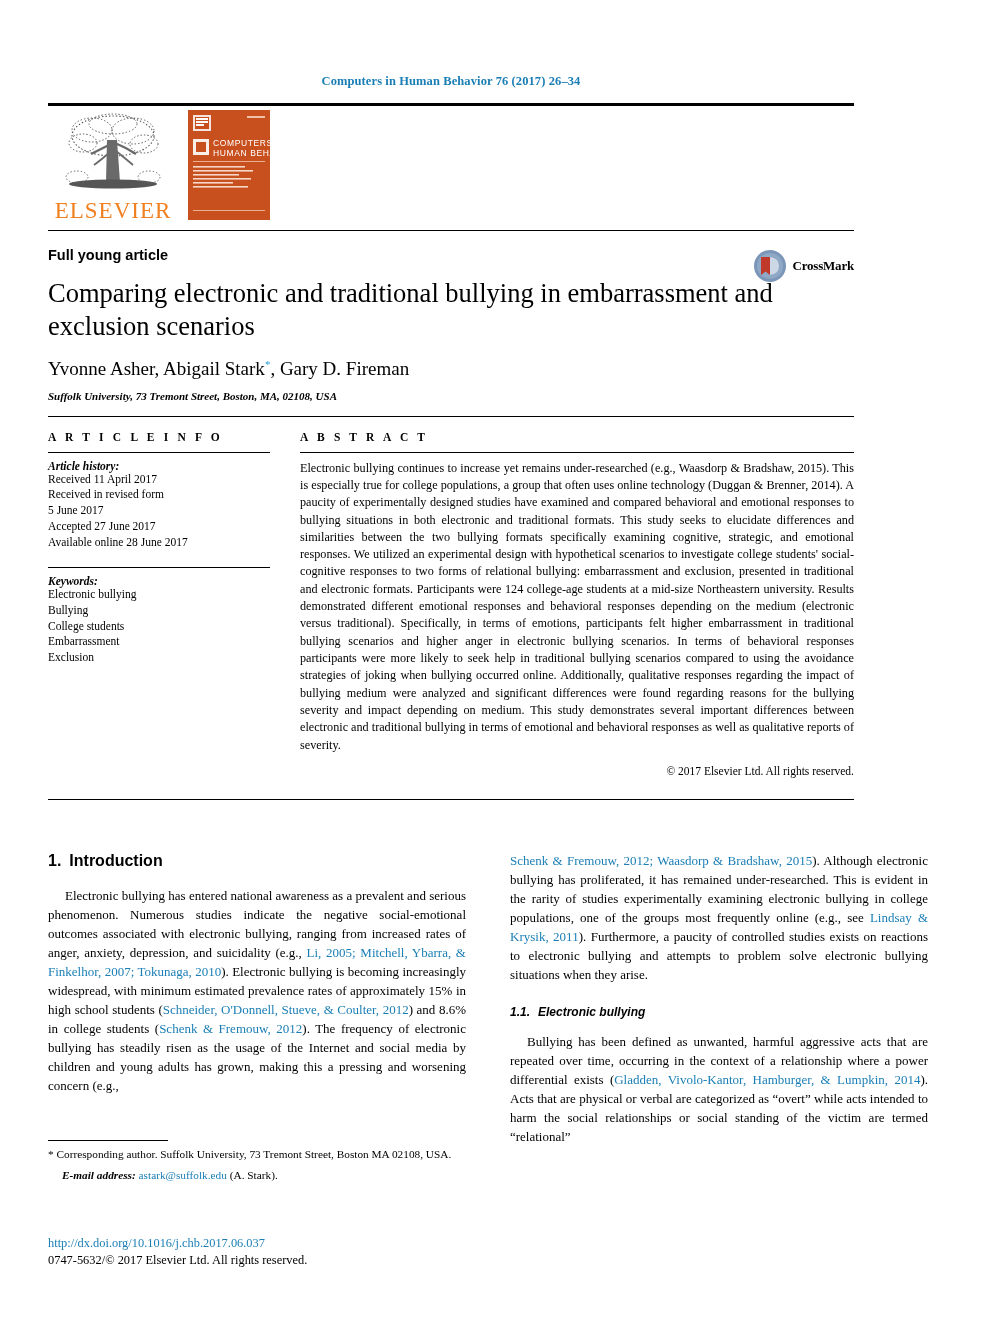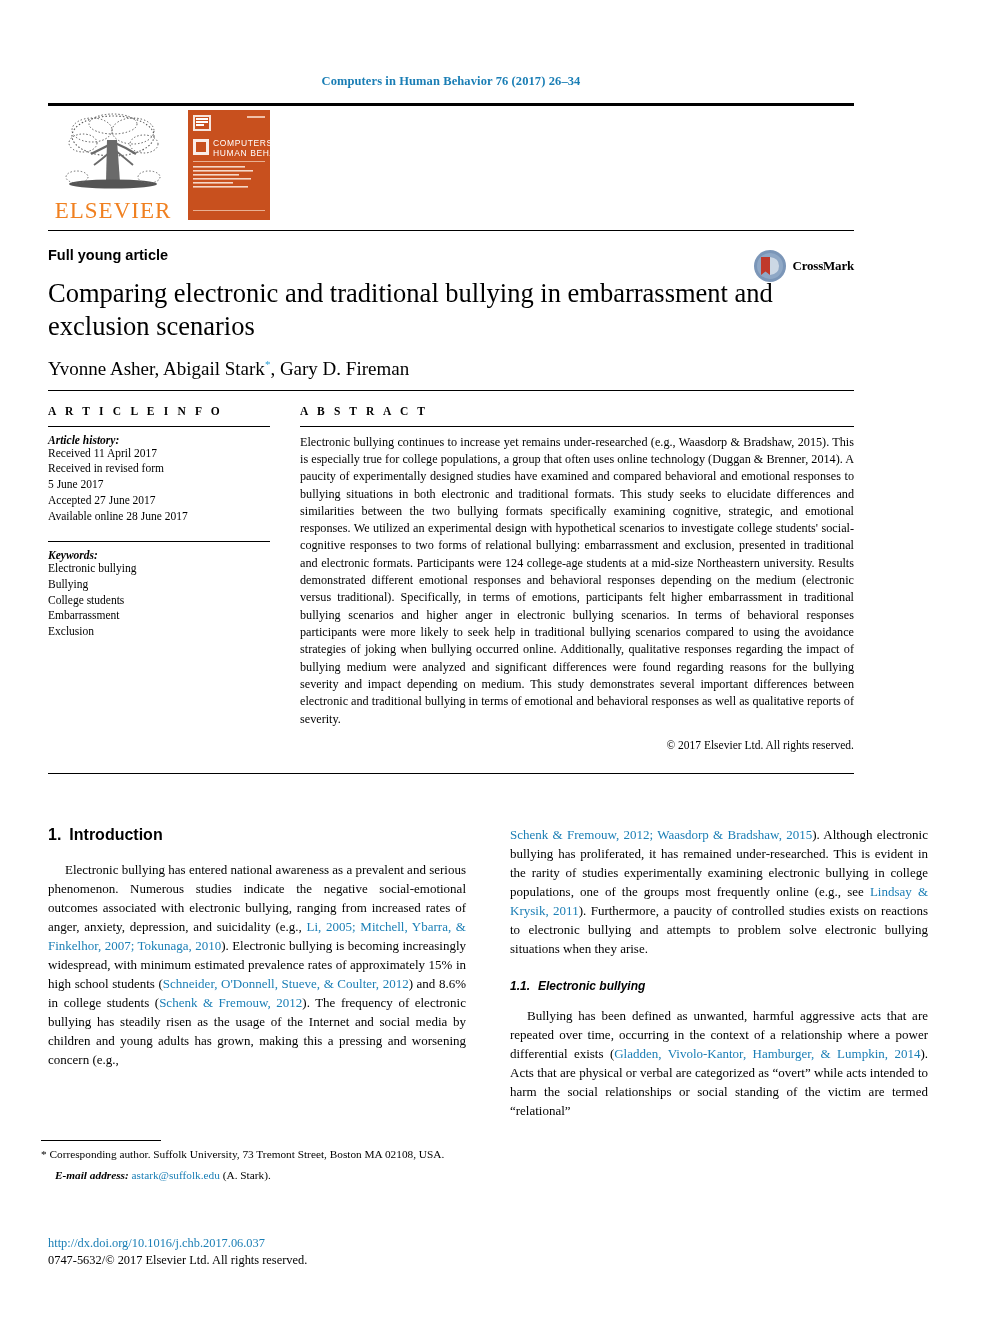--- a/index.html
+++ b/index.html
@@ -232,21 +232,21 @@
     hyphens: auto;
   }
   a.ref, .ref {
     color: #1a7eb5;
     text-decoration: none;
   }
 
   
   .footnote {
     position: absolute;
-    left: 41px;
+    left: 48px;
     top: 1140px;
     width: 434px;
   }
   .fn-rule {
     border-top: 1px solid #000;
     width: 120px;
     margin-bottom: 5px;
   }
   .fn-line {
     font-family: "Liberation Serif", serif;
@@ -339,20 +339,21 @@
       </svg>
     </div>
   </div>
 
   <div class="titleblock">
     <div class="article-type">Full young article</div>
     <h1 class="article-title">Comparing electronic and traditional bullying in embarrassment and exclusion scenarios</h1>
     <div class="authors">
       <span>Yvonne Asher, Abigail Stark</span><sup>*</sup><span>, Gary D. Fireman</span>
     </div>
+    <div class="affiliation">Suffolk University, 73 Tremont Street, Boston, MA, 02108, USA</div>
 
     <div class="crossmark">
       <svg width="34" height="34" viewBox="0 0 34 34">
         <circle cx="17" cy="17" r="16" fill="#7b96b8"></circle>
         <circle cx="17" cy="17" r="13" fill="#8fa8c6"></circle>
         <path d="M8 8 h9 v18 l-4.5 -3.5 L8 26 Z" fill="#c0392b"></path>
         <path d="M17 8 q9 1 9 9 t-9 9 Z" fill="#ffffff" opacity=".55"></path>
       </svg>
       <span class="cm-label">CrossMark</span>
     </div>

